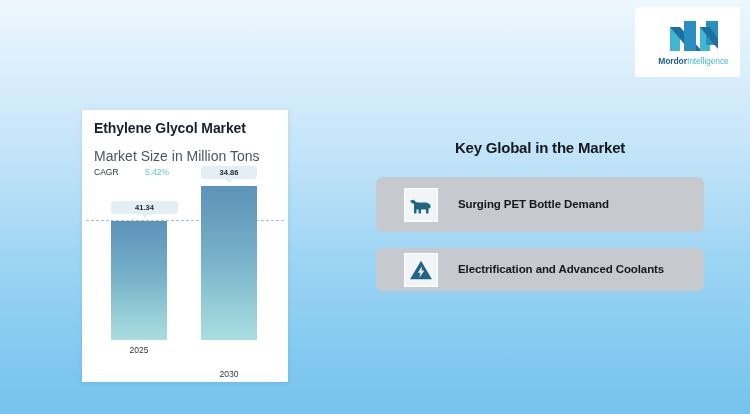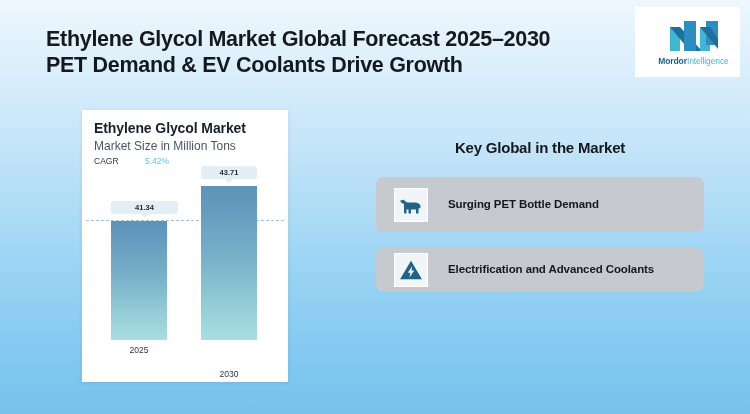--- a/index.html
+++ b/index.html
@@ -68,21 +68,21 @@
     width:206px; height:272px;
     background:#ffffff;
     box-shadow:0 1px 4px rgba(20,60,90,0.10);
   }
   #chart-head { padding:10px 12px 0 12px; }
   #chart-title {
     font-size:14px; font-weight:bold; color:#17202a;
     letter-spacing:-0.1px;
   }
   #chart-sub {
-    font-size:12px; color:#4a5560; margin-top:3px;
+    font-size:14px; color:#4a5560; margin-top:12px;
   }
   #chart-cagr {
     font-size:8.5px; color:#2b3640; margin-top:3px;
   }
   #chart-cagr .val { color:#67c3dc;padding-left:24px; }
 
   
   #plot {
     position:absolute;
     left:0; top:58px;
@@ -155,21 +155,21 @@
   }
 
   .trend-card {
     position:absolute;
     left:376px;
     width:328px;
     background:#c6cace;
     border-radius:7px;
     display:flex;
     align-items:center;
-    padding:0 18px;
+    padding:0 28px;
   }
   #trend-0 { top:177px; height:55px; }
   #trend-1 { top:248px; height:43px; }
   #trend-2 { top:321px; height:57px; }
 
   .trend-icon {
     flex:0 0 auto;
     width:34px; height:34px;
     background:#f2f5f7;
     border:1px solid #ffffff;
@@ -186,24 +186,20 @@
     color:#15181c;
     line-height:15px;
     letter-spacing:-0.1px;
   }
 </style>
 </head>
 <body>
 
 <div id="stage">
 
-  <div id="headline">
-    <div class="line">Ethylene Glycol Market Global Forecast 2025–2030</div>
-    <div class="line">PET Demand &amp; EV Coolants Drive Growth</div>
-  </div>
 
   <div id="brand">
     <svg class="mark" viewBox="0 0 52 34">
       <polygon points="2,32 2,8 12,8 12,32" fill="#3fb8cf"></polygon>
       <polygon points="2,8 12,8 34,32 22,32" fill="#1f6f9e"></polygon>
       <polygon points="16,2 28,2 28,32 16,32" fill="#2a8fc0"></polygon>
       <polygon points="32,8 42,8 42,32 32,32" fill="#3fb8cf"></polygon>
       <polygon points="38,2 50,2 50,26 38,26" fill="#2a8fc0"></polygon>
       <polygon points="32,8 42,8 50,20 50,30" fill="#1f6f9e"></polygon>
     </svg>
@@ -224,21 +220,21 @@
     </div>
 
     <div id="plot">
 
       <div class="dashline" id="ref-line" style="bottom: 119px;"></div>
 
       <div class="bar" id="bar-2025" style="height: 119px;"></div>
       <div class="bar" id="bar-2030" style="height: 154px;"></div>
 
       <div class="chip" id="chip-2025" style="bottom: 126px; left: 29px; width: 67px; text-align: center; padding: 2px 0px 2.5px;">41.34</div>
-      <div class="chip" id="chip-2030" style="bottom: 161px; left: 119px; width: 56px; text-align: center; padding: 2px 0px 2.5px;">43.71</div>
+      <div class="chip" id="chip-2030" style="bottom: 161px; left: 119px; width: 56px; text-align: center; padding: 2px 0px 2.5px;">34.86</div>
     </div>
 
     <div class="xlabel" id="x-2025" style="left: 29px; width: 56px; top: 235px;">2025</div>
     <div class="xlabel" id="x-2030" style="left: 119px; width: 56px; top: 235px; margin-top: 24px;">2030</div>
 
   </div>
 
   <div id="panel-title">Key Global in the Market</div>
 
   <div class="trend-card" id="trend-0">

